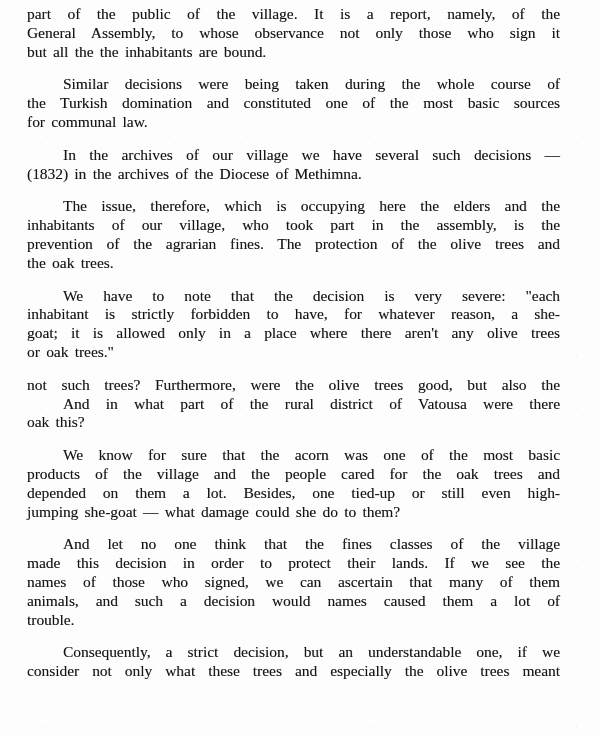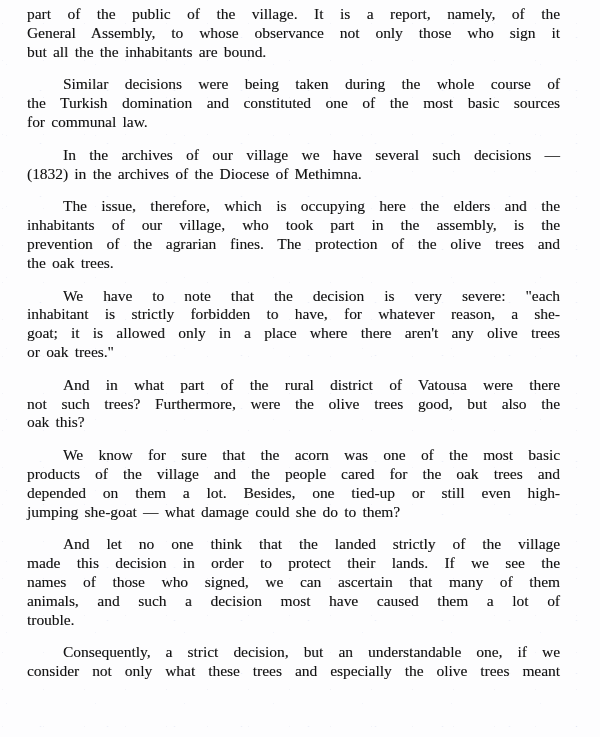--- a/index.html
+++ b/index.html
@@ -75,35 +75,35 @@
         <span class="line">prevention of the agrarian fines. The protection of the olive trees and</span>
         <span class="line last">the oak trees.</span>
       </p>
       <p class="para">
         <span class="line indent">We have to note that the decision is very severe: "each</span>
         <span class="line">inhabitant is strictly forbidden to have, for whatever reason, a she-</span>
         <span class="line">goat; it is allowed only in a place where there aren't any olive trees</span>
         <span class="line last">or oak trees."</span>
       </p>
       <p class="para">
+        <span class="line">not such trees? Furthermore, were the olive trees good, but also the</span>
         <span class="line indent">And in what part of the rural district of Vatousa were there</span>
-        <span class="line">not such trees? Furthermore, were the olive trees good, but also the</span>
         <span class="line last">oak this?</span>
       </p>
       <p class="para">
         <span class="line indent">We know for sure that the acorn was one of the most basic</span>
         <span class="line">products of the village and the people cared for the oak trees and</span>
         <span class="line">depended on them a lot. Besides, one tied-up or still even high-</span>
         <span class="line last">jumping she-goat — what damage could she do to them?</span>
       </p>
       <p class="para">
-        <span class="line indent">And let no one think that the landed strictly of the village</span>
+        <span class="line indent">And let no one think that the fines classes of the village</span>
         <span class="line">made this decision in order to protect their lands. If we see the</span>
         <span class="line">names of those who signed, we can ascertain that many of them</span>
-        <span class="line">animals, and such a decision most have caused them a lot of</span>
+        <span class="line">animals, and such a decision would names caused them a lot of</span>
         <span class="line last">trouble.</span>
       </p>
       <p class="para">
         <span class="line indent">Consequently, a strict decision, but an understandable one, if we</span>
         <span class="line">consider not only what these trees and especially the olive trees meant</span>
       </p>
     </div>
 </div>
 
 </body></html>

